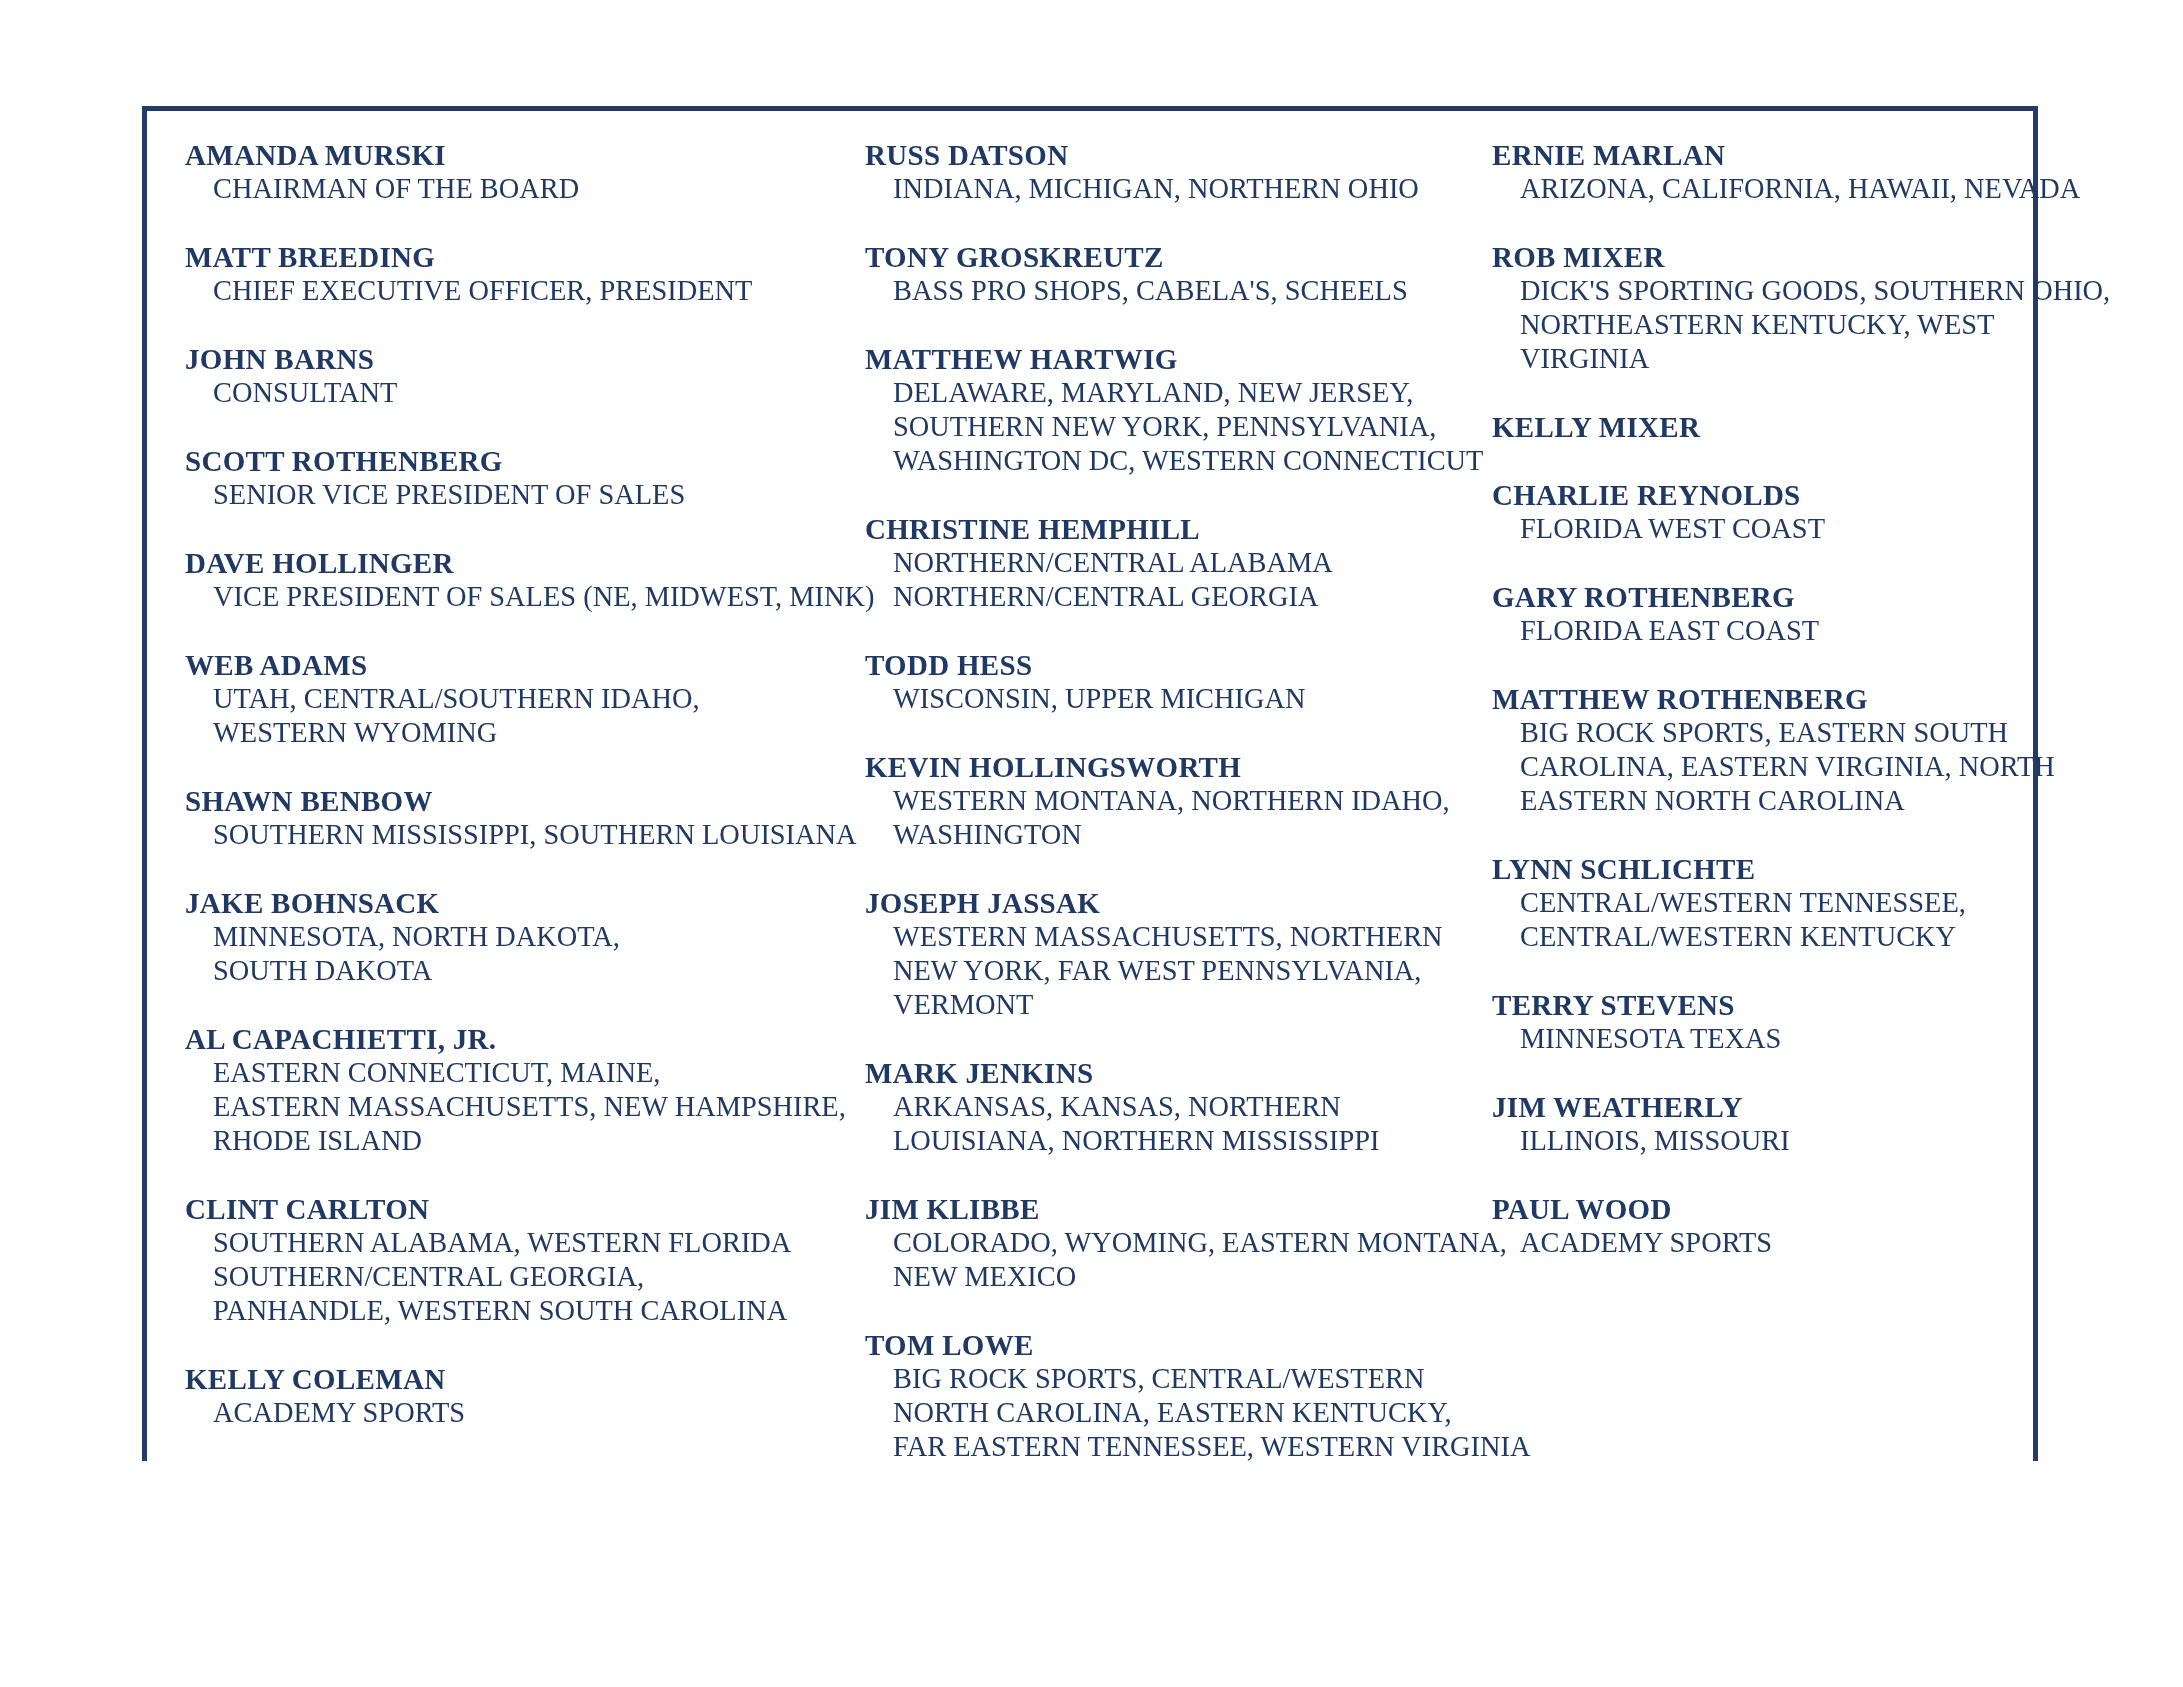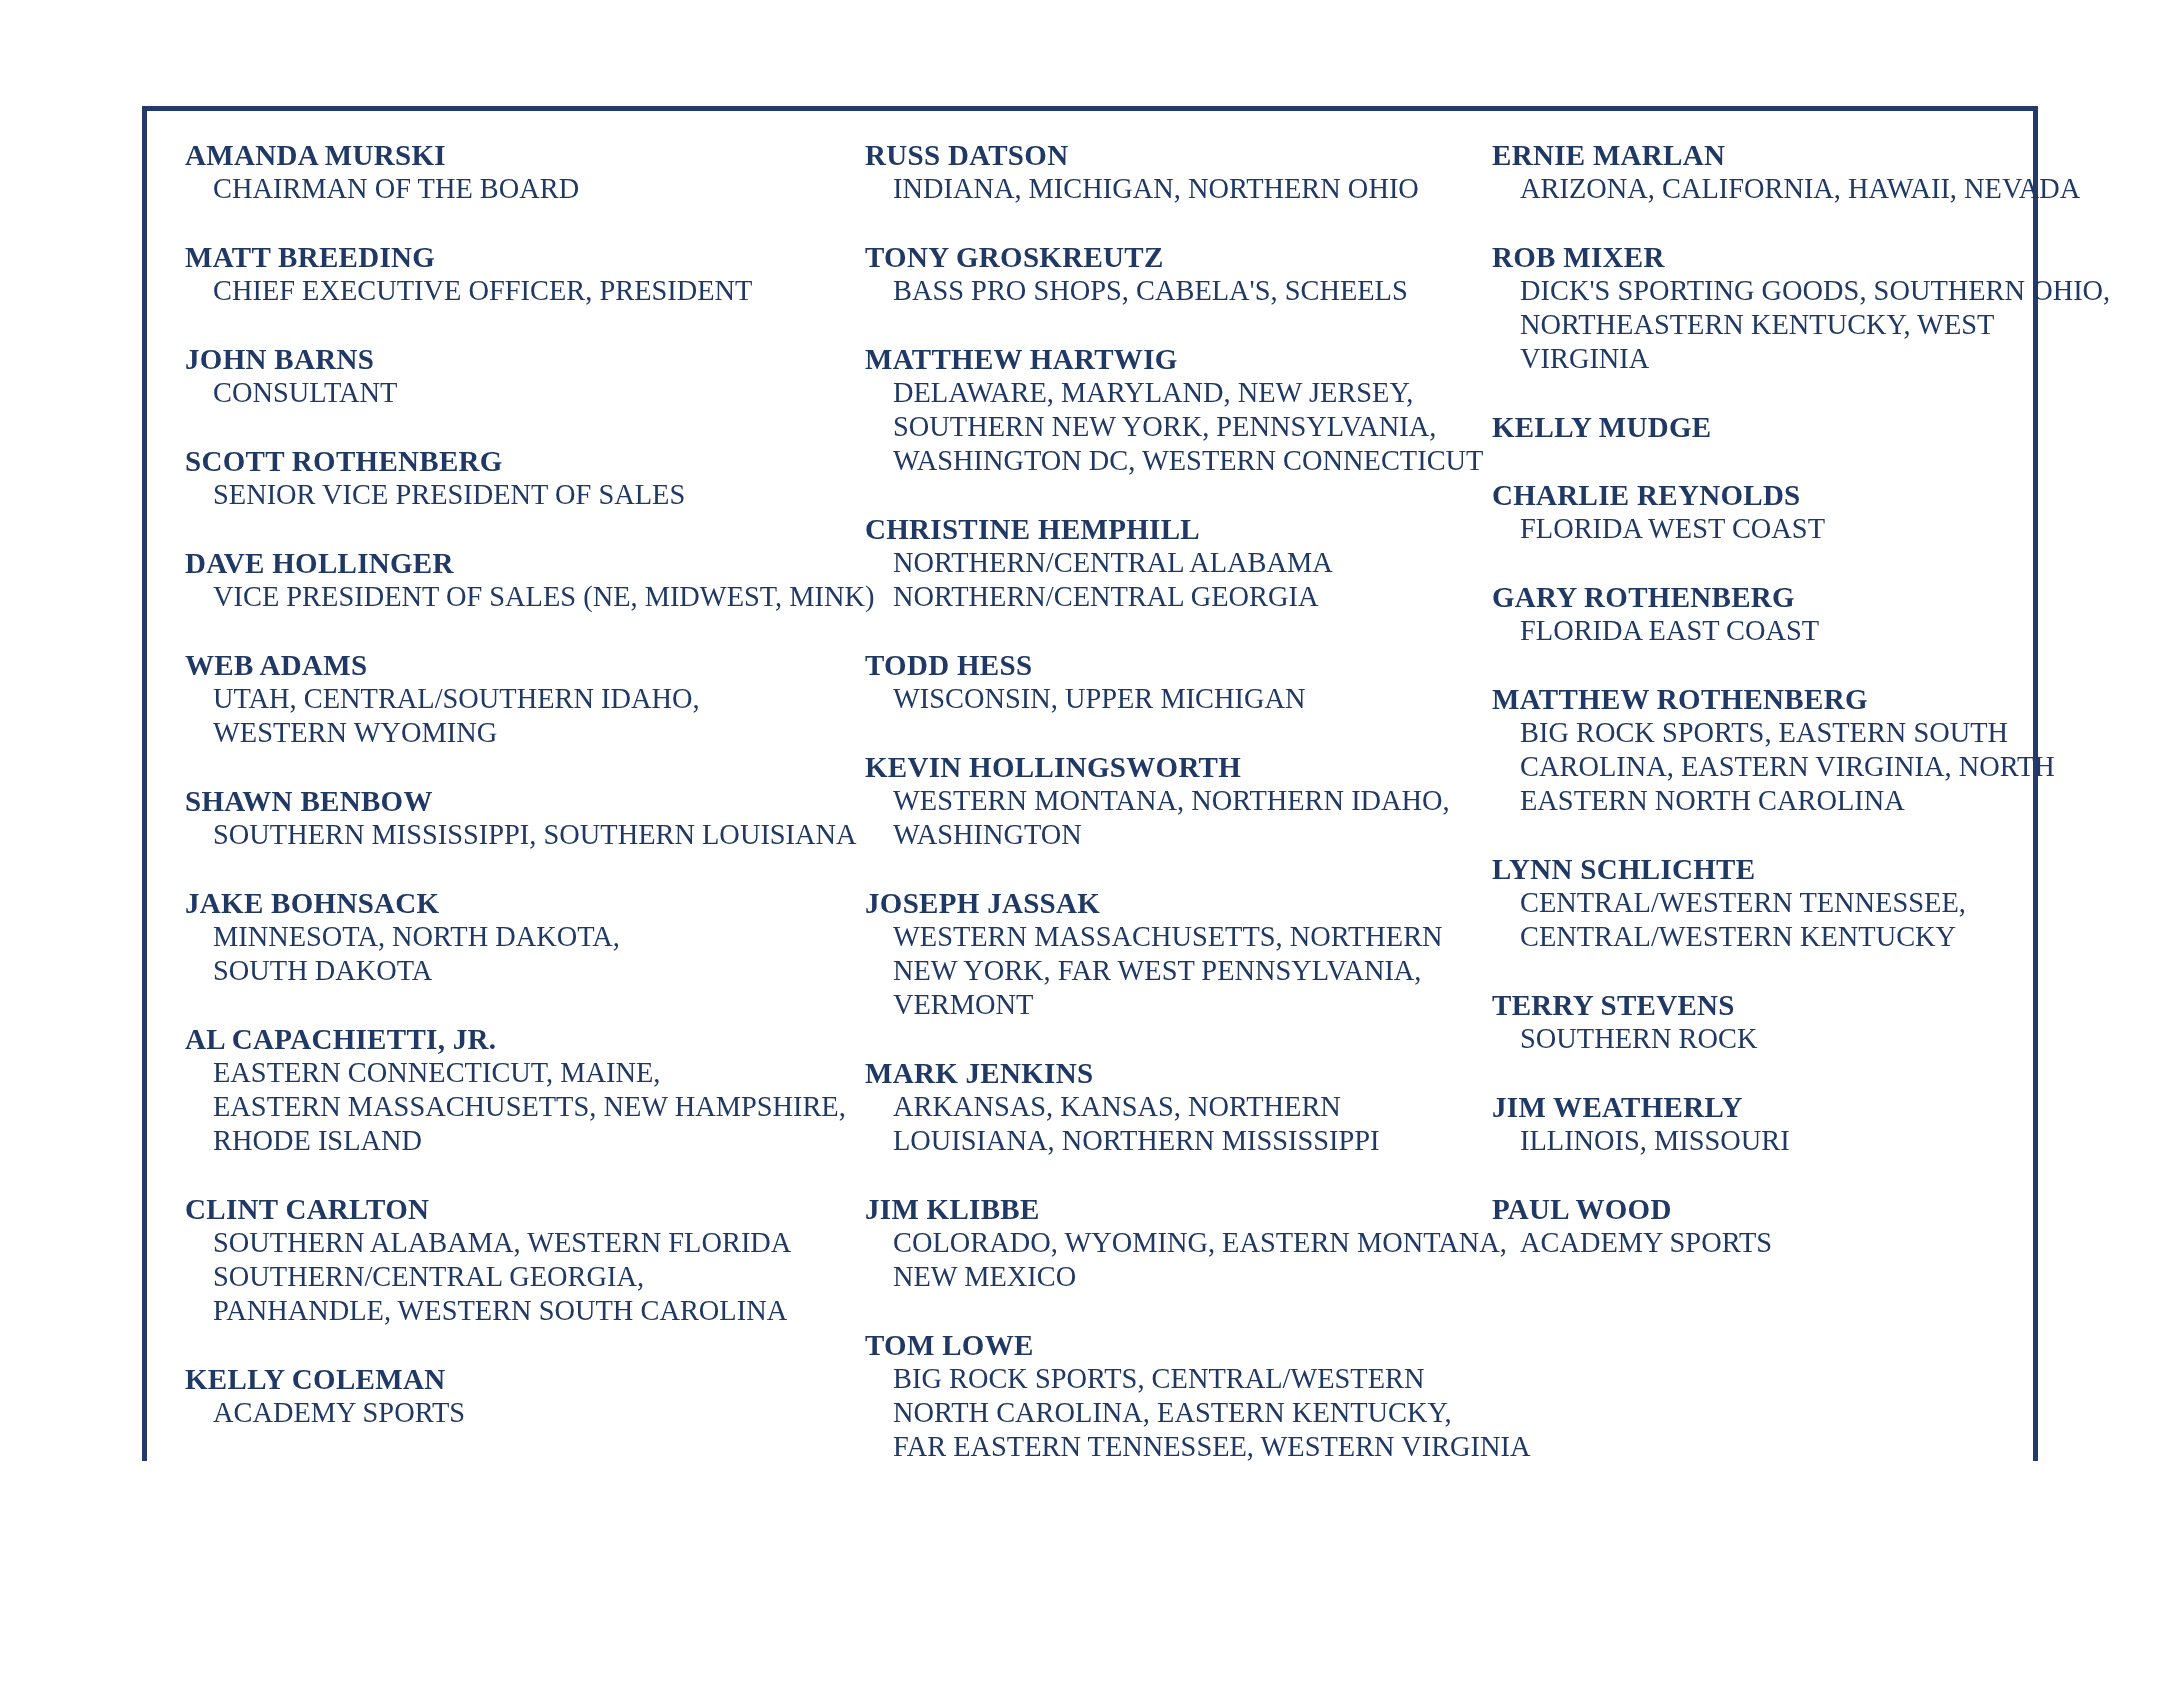--- a/index.html
+++ b/index.html
@@ -168,21 +168,21 @@
           <div class="person-name">ERNIE MARLAN</div>
           <div class="territory-line">ARIZONA, CALIFORNIA, HAWAII, NEVADA</div>
         </div>
         <div class="entry">
           <div class="person-name">ROB MIXER</div>
           <div class="territory-line">DICK'S SPORTING GOODS, SOUTHERN OHIO,</div>
           <div class="territory-line">NORTHEASTERN KENTUCKY, WEST</div>
           <div class="territory-line">VIRGINIA</div>
         </div>
         <div class="entry">
-          <div class="person-name">KELLY MUDGE</div>
+          <div class="person-name">KELLY MIXER</div>
         </div>
         <div class="entry">
           <div class="person-name">CHARLIE REYNOLDS</div>
           <div class="territory-line">FLORIDA WEST COAST</div>
         </div>
         <div class="entry">
           <div class="person-name">GARY ROTHENBERG</div>
           <div class="territory-line">FLORIDA EAST COAST</div>
         </div>
         <div class="entry">
@@ -191,21 +191,21 @@
           <div class="territory-line">CAROLINA, EASTERN VIRGINIA, NORTH</div>
           <div class="territory-line">EASTERN NORTH CAROLINA</div>
         </div>
         <div class="entry">
           <div class="person-name">LYNN SCHLICHTE</div>
           <div class="territory-line">CENTRAL/WESTERN TENNESSEE,</div>
           <div class="territory-line">CENTRAL/WESTERN KENTUCKY</div>
         </div>
         <div class="entry">
           <div class="person-name">TERRY STEVENS</div>
-          <div class="territory-line">SOUTHERN ROCK</div>
+          <div class="territory-line">MINNESOTA TEXAS</div>
         </div>
         <div class="entry">
           <div class="person-name">JIM WEATHERLY</div>
           <div class="territory-line">ILLINOIS, MISSOURI</div>
         </div>
         <div class="entry">
           <div class="person-name">PAUL WOOD</div>
           <div class="territory-line">ACADEMY SPORTS</div>
         </div>
       </div>

